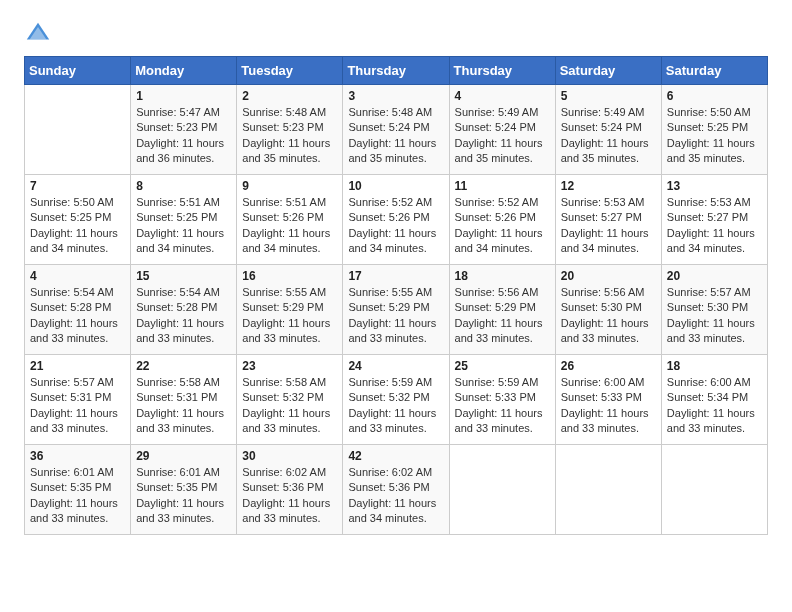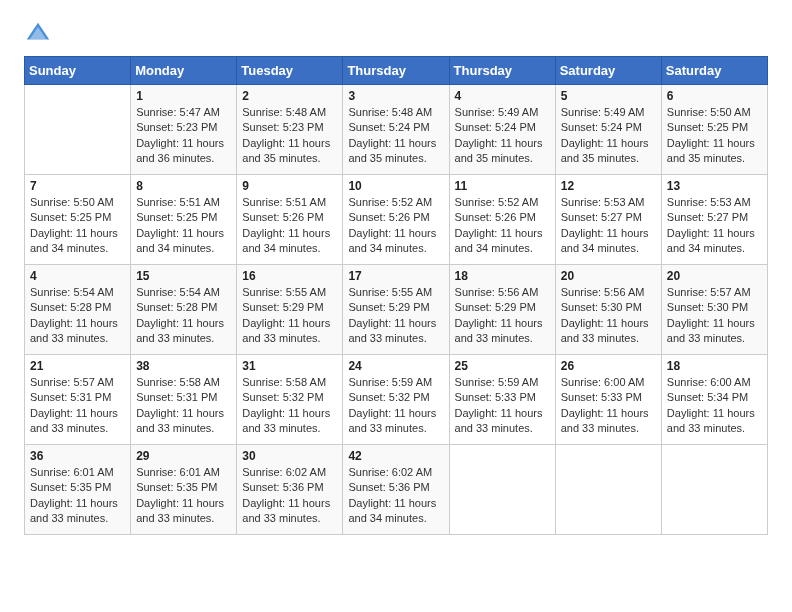--- a/index.html
+++ b/index.html
@@ -268,28 +268,28 @@
       </tr>
       <tr>
         <td>
           <span class="day-num">21</span>
           <div class="day-info" style="white-space: pre-line;">Sunrise: 5:57 AM
 Sunset: 5:31 PM
 Daylight: 11 hours
 and 33 minutes.</div>
         </td>
         <td>
-          <span class="day-num">38</span>
+          <span class="day-num">22</span>
           <div class="day-info" style="white-space: pre-line;">Sunrise: 5:58 AM
 Sunset: 5:31 PM
 Daylight: 11 hours
 and 33 minutes.</div>
         </td>
         <td>
-          <span class="day-num">31</span>
+          <span class="day-num">23</span>
           <div class="day-info" style="white-space: pre-line;">Sunrise: 5:58 AM
 Sunset: 5:32 PM
 Daylight: 11 hours
 and 33 minutes.</div>
         </td>
         <td>
           <span class="day-num">24</span>
           <div class="day-info" style="white-space: pre-line;">Sunrise: 5:59 AM
 Sunset: 5:32 PM
 Daylight: 11 hours

